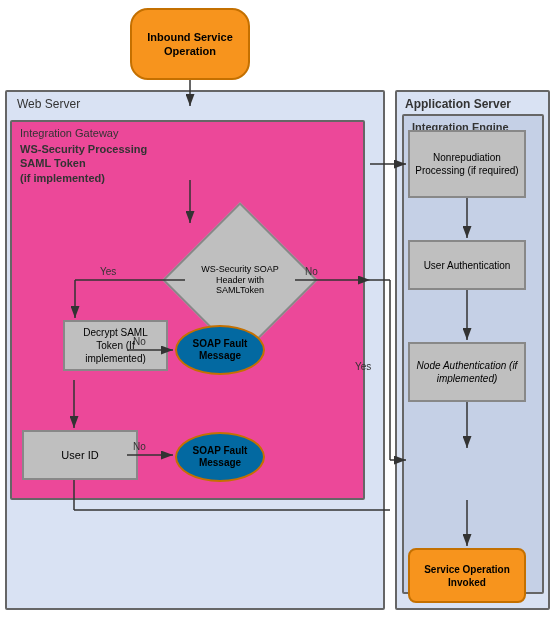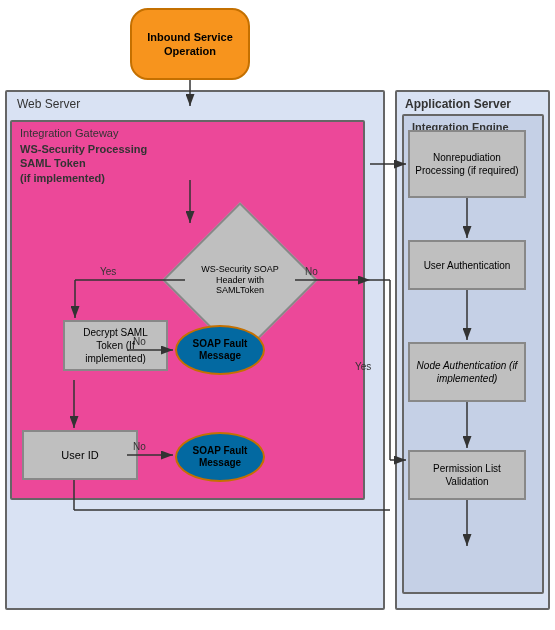--- a/index.html
+++ b/index.html
@@ -235,24 +235,24 @@
   </div>
 
   <div class="shape gray-rect" style="left:408px; top:240px; width:118px; height:50px; font-size:10px; padding:5px; line-height:1.3;">
     <span>User Authentication</span>
   </div>
 
   <div class="shape gray-rect" style="left:408px; top:342px; width:118px; height:60px; font-size:10px; padding:5px; line-height:1.3;font-style:italic;">
     <span>Node Authentication (if implemented)</span>
   </div>
 
-  <div class="shape gray-rect" style="left:408px; top:450px; width:118px; height:50px; font-size:10px; padding:5px; line-height:1.3;">
-    <span>Permission List Validation</span>
-  </div>
-
+
+  <div class="shape orange-rect" style="left:408px; top:548px; width:118px; height:55px; font-size:10px; font-weight:bold; padding:5px; line-height:1.3;">
+    <span>Service Operation Invoked</span>
+  </div>
 
   <svg class="arrows-svg">
     <defs>
       <marker id="arrowhead" markerWidth="8" markerHeight="6" refX="8" refY="3" orient="auto">
         <polygon points="0 0, 8 3, 0 6" fill="#333"></polygon>
       </marker>
     </defs>
 
     <line x1="190" y1="80" x2="190" y2="106" stroke="#333" stroke-width="1.5" marker-end="url(#arrowhead)"></line>
 

